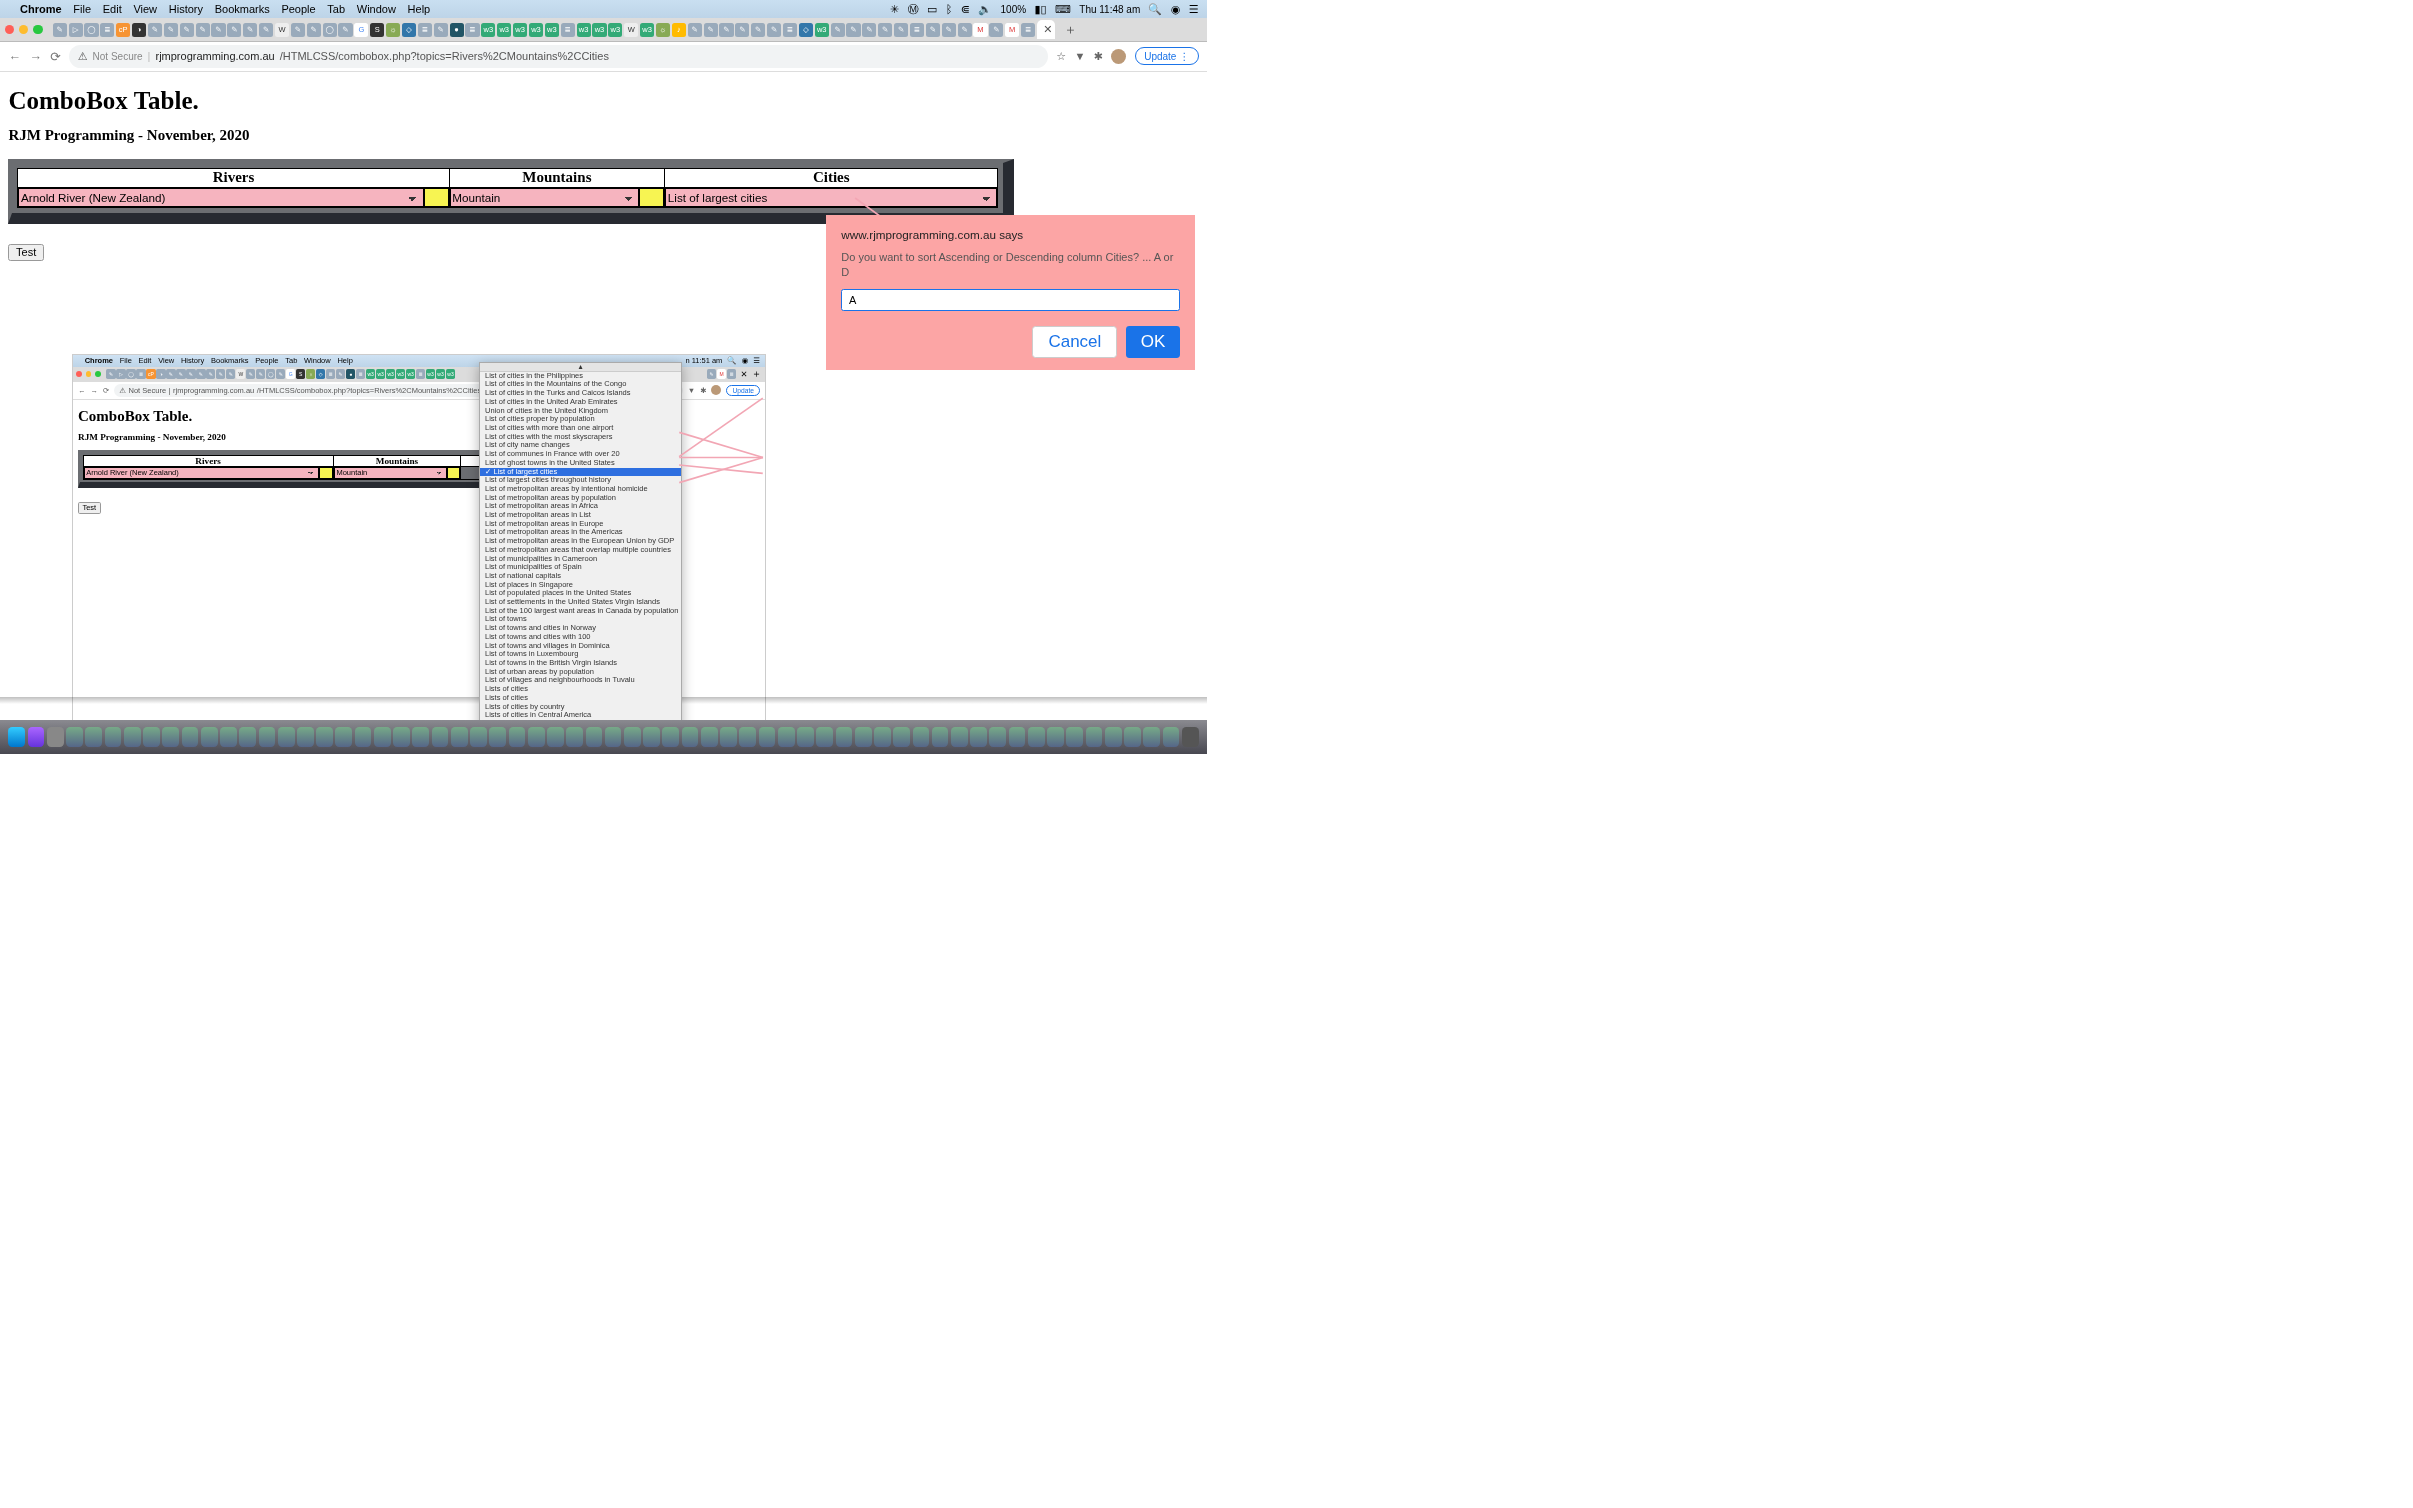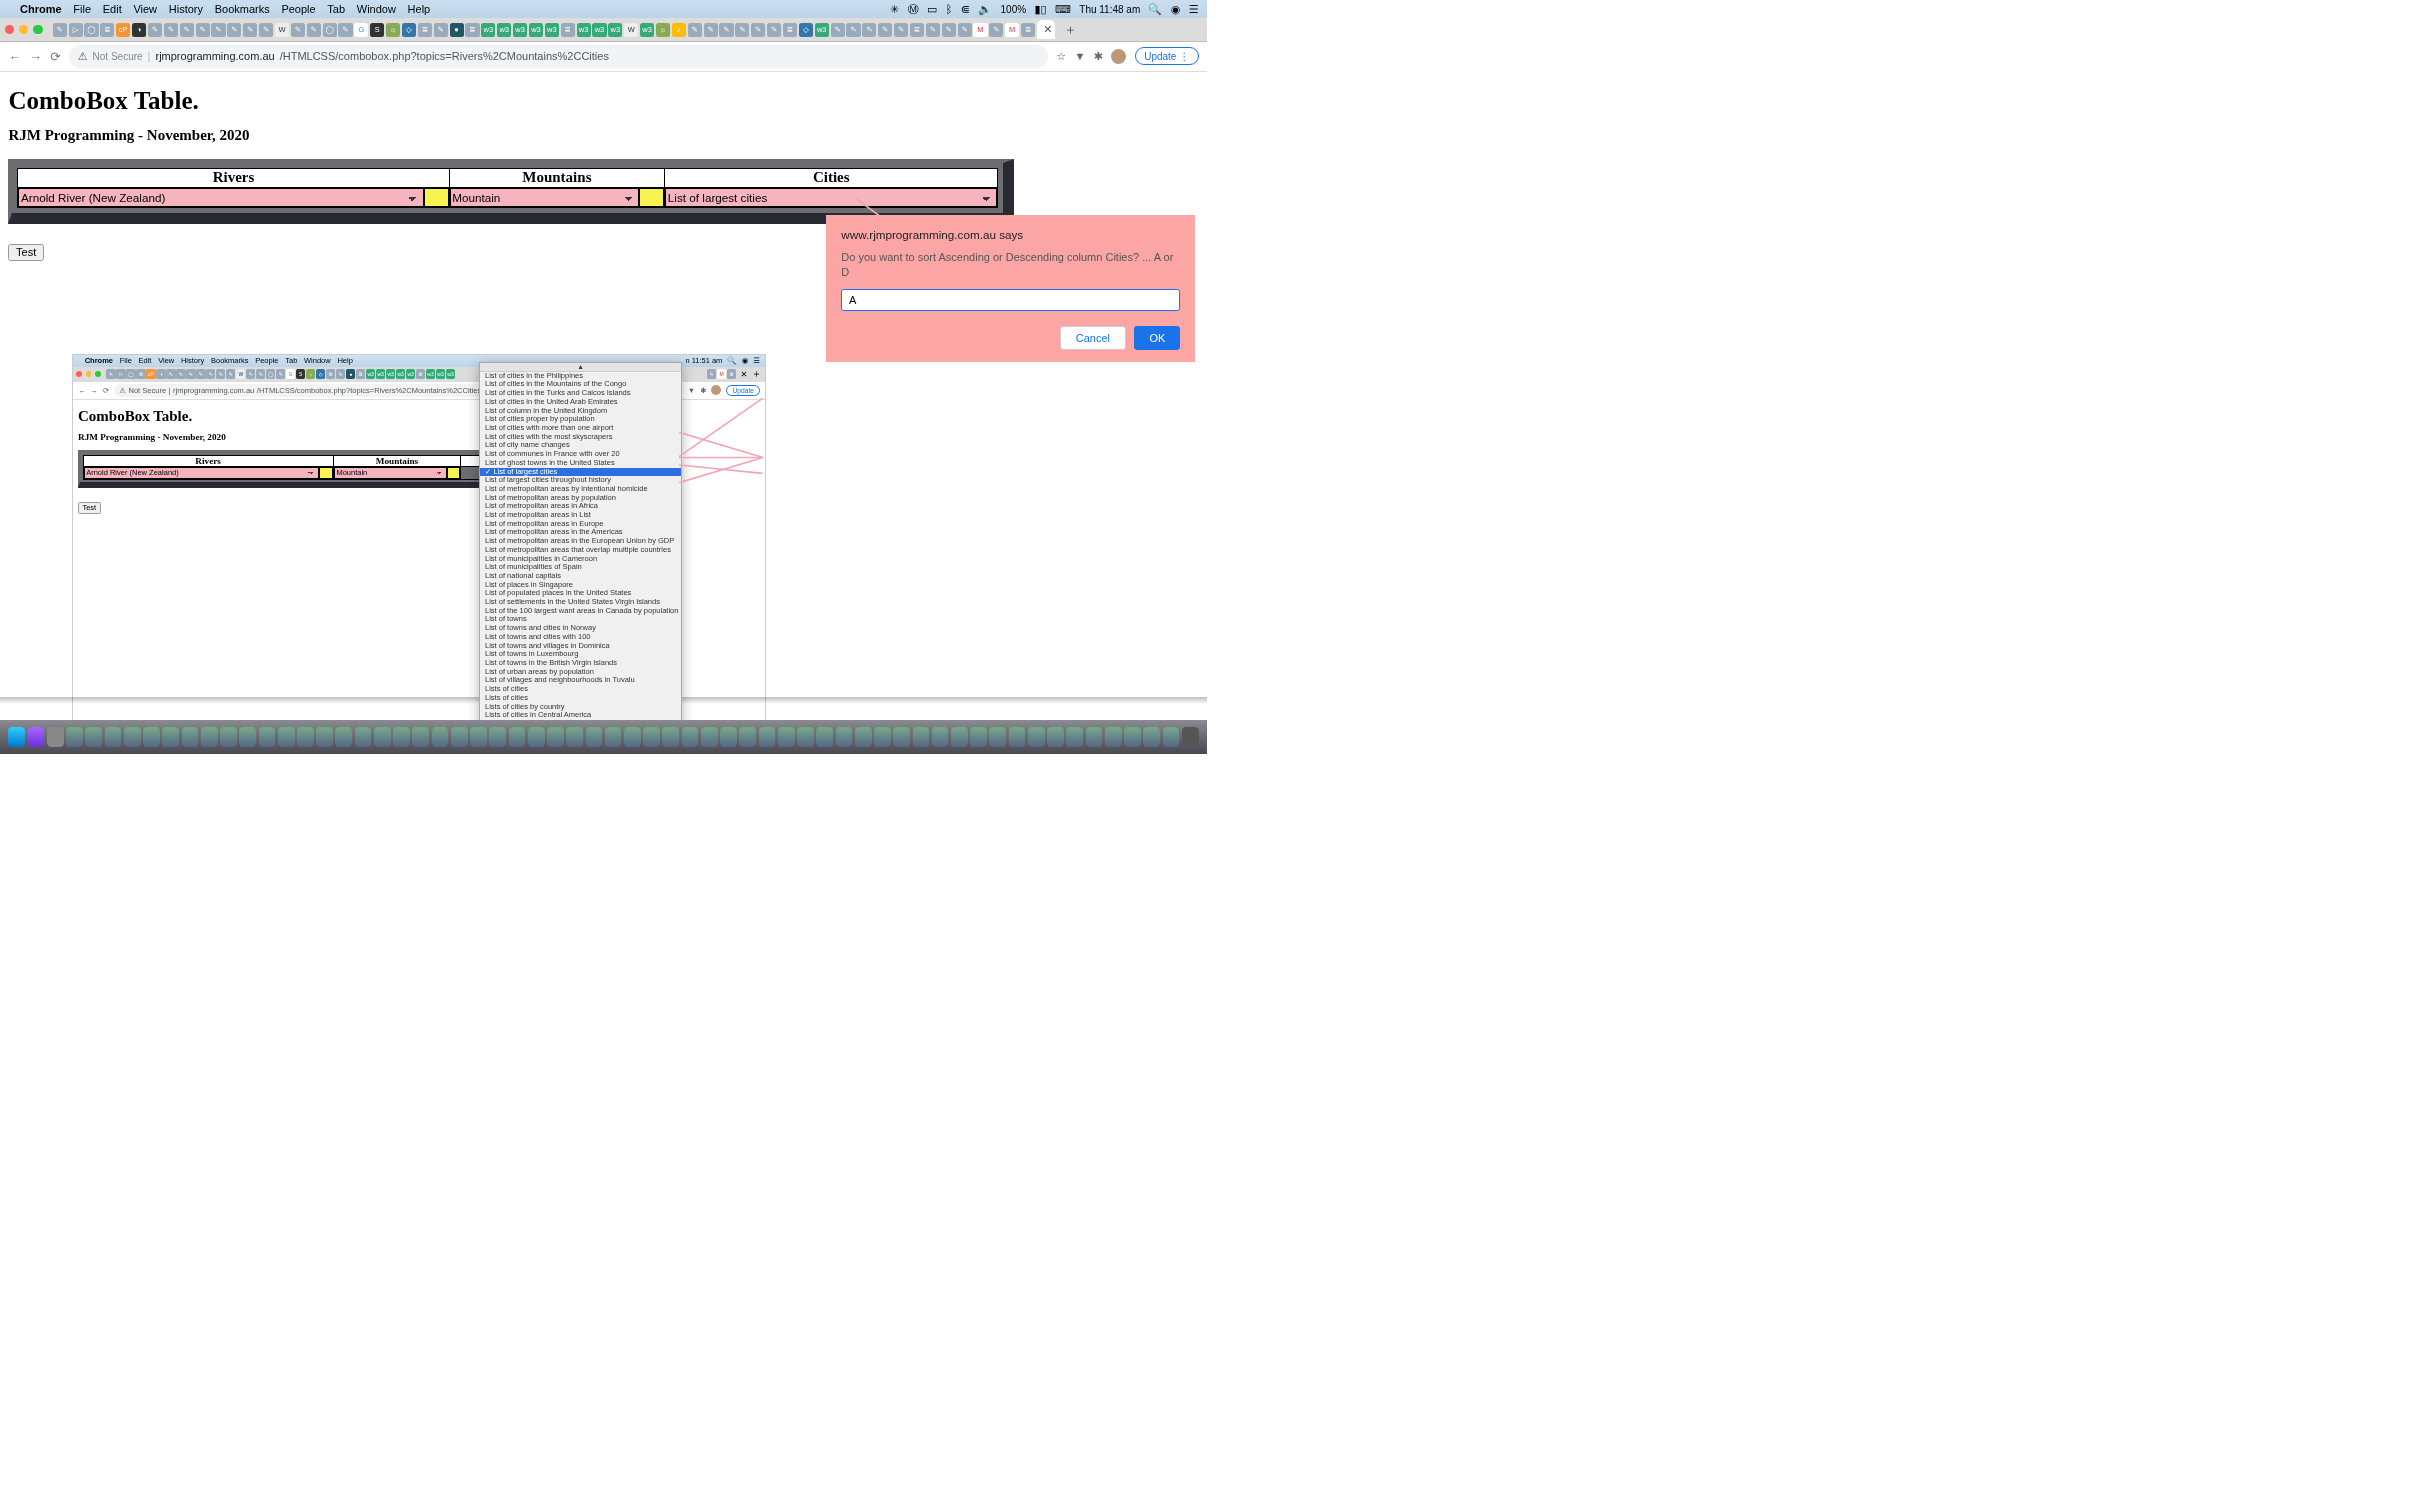--- a/index.html
+++ b/index.html
@@ -214,21 +214,21 @@
       font-size:11px;color:#333;
     }
     .prompt-dialog .title{font-size:11.7px;color:#222;margin-bottom:8.4px}
     .prompt-dialog .msg{color:#555;margin-bottom:8.4px;line-height:1.4}
     .prompt-dialog input{
       width:100%;border:1.3px solid #1a73e8;border-radius:2.5px;
       padding:4.2px 6.7px;font-size:11px;outline:none;margin-bottom:15px;
     }
     .prompt-dialog .buttons{display:flex;justify-content:flex-end;gap:8.4px}
     .prompt-dialog button{
-      padding:5px 15px;border-radius:3.4px;font-size:11px;border:0.8px solid #ccc;background:#fff;color:#1a73e8;
+      padding:5px 15px;border-radius:3.4px;font-size:17px;border:0.8px solid #ccc;background:#fff;color:#1a73e8;
     }
     .prompt-dialog button.ok{background:#1a73e8;color:#fff;border:none}
 
     
     .anno{position:absolute;z-index:15;pointer-events:none}
     .anno svg{overflow:visible}
 
     
     .dock{
       position:absolute;bottom:0;left:0;right:0;height:34px;
@@ -537,21 +537,21 @@
       <button class="inner-test-btn">Test</button>
     </div>
 
     <div class="dropdown-list">
       <div class="dropdown-scroll-tri">▲</div>
       <div id="dropdown-opts">
           <div class="opt">List of cities in the Philippines</div>
           <div class="opt">List of cities in the Mountains of the Congo</div>
           <div class="opt">List of cities in the Turks and Caicos Islands</div>
           <div class="opt">List of cities in the United Arab Emirates</div>
-          <div class="opt">List of column in the United Kingdom</div>
+          <div class="opt">Union of cities in the United Kingdom</div>
           <div class="opt">List of cities proper by population</div>
           <div class="opt">List of cities with more than one airport</div>
           <div class="opt">List of cities with the most skyscrapers</div>
           <div class="opt">List of city name changes</div>
           <div class="opt">List of communes in France with over 20</div>
           <div class="opt">List of ghost towns in the United States</div>
           <div class="opt selected">List of largest cities</div>
           <div class="opt">List of largest cities throughout history</div>
           <div class="opt">List of metropolitan areas by intentional homicide</div>
           <div class="opt">List of metropolitan areas by population</div>

